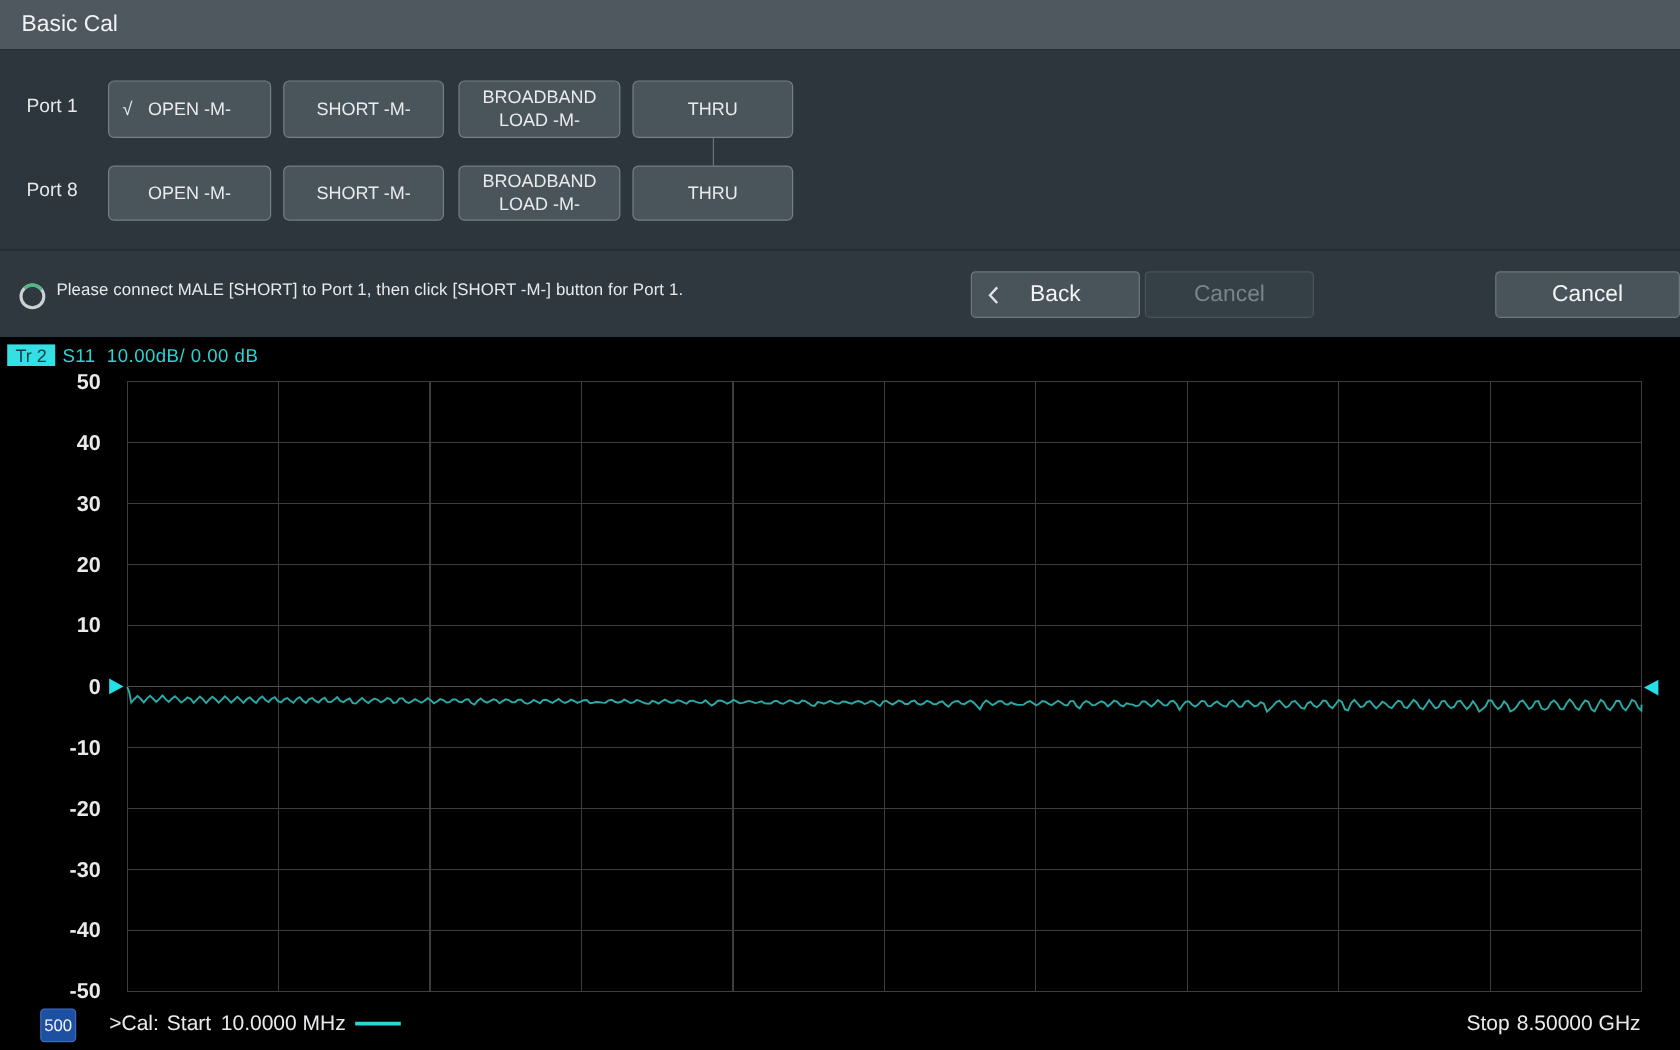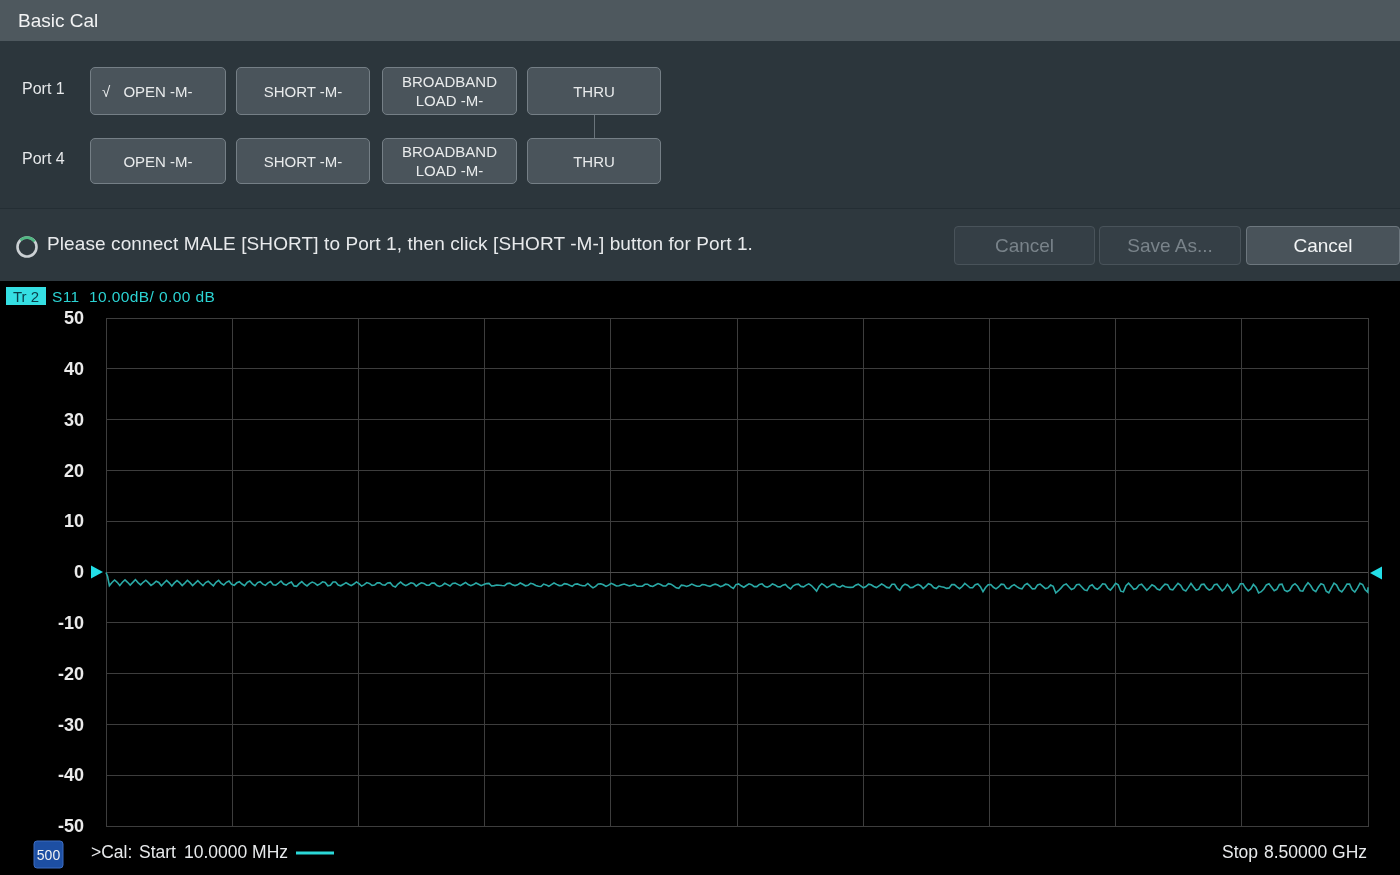--- a/index.html
+++ b/index.html
@@ -5,52 +5,54 @@
   html,body{margin:0;padding:0;}
   body{width:1400px;height:875px;background:#000;font-family:"Liberation Sans",sans-serif;overflow:hidden;position:relative;}
   .titlebar{position:absolute;left:0;top:0;width:1400px;height:41px;background:#4e585e;}
   .titlebar span{position:absolute;left:18px;top:10px;font-size:19px;color:#f2f3f4;text-align:right;}
   .panel{position:absolute;left:0;top:41px;width:1400px;height:167px;background:#2c363c;}
   .portlabel{position:absolute;color:#e6e8ea;font-size:16px;}
   .cbtn{position:absolute;box-sizing:border-box;background:#4a545b;border:1px solid #757f86;border-radius:5px;color:#e9ebec;font-size:15px;display:flex;align-items:center;justify-content:center;text-align:center;line-height:19px;}
   .check{position:absolute;left:11px;top:50%;transform:translateY(-50%);font-size:15px;color:#eceeef;}
   .thruline{position:absolute;width:1px;background:#6a747b;}
   .instr{position:absolute;left:0;top:208px;width:1400px;height:73px;background:#2e383e;border-top:1px solid #242e34;box-sizing:border-box;}
-  .instr .msg{position:absolute;left:47px;top:24px;font-size:19px;letter-spacing:0.1px;color:#e8eaec;}
+  .instr .msg{position:absolute;left:47px;top:24px;font-size:14px;letter-spacing:0.1px;color:#e8eaec;}
   .ibtn{position:absolute;top:17px;height:39px;box-sizing:border-box;border-radius:4px;font-size:19px;display:flex;align-items:center;justify-content:center;}
   .ibtn.on{background:#49535a;border:1px solid #6d777e;color:#f2f4f5;}
   .ibtn.off{background:#353f46;border:1px solid #49535a;color:#79838a;}
   .chart{position:absolute;left:0;top:281px;width:1400px;height:594px;background:#000;}
 </style>
 </head>
 <body>
   <div class="titlebar">
     <span>Basic Cal</span>
   </div>
   <div class="panel">
     <span class="portlabel" style="left:22px;top:39px;">Port 1</span>
-    <span class="portlabel" style="left:22px;top:109px;">Port 4</span>
+    <span class="portlabel" style="left:22px;top:109px;">Port 8</span>
     <div class="cbtn" style="left:90px;top:26px;width:136px;height:48px;"><span class="check">√</span>OPEN -M-</div>
     <div class="cbtn" style="left:236px;top:26px;width:134px;height:48px;">SHORT -M-</div>
     <div class="cbtn" style="left:382px;top:26px;width:135px;height:48px;">BROADBAND<br>LOAD -M-</div>
     <div class="cbtn" style="left:527px;top:26px;width:134px;height:48px;">THRU</div>
     <div class="cbtn" style="left:90px;top:97px;width:136px;height:46px;">OPEN -M-</div>
     <div class="cbtn" style="left:236px;top:97px;width:134px;height:46px;">SHORT -M-</div>
     <div class="cbtn" style="left:382px;top:97px;width:135px;height:46px;">BROADBAND<br>LOAD -M-</div>
     <div class="cbtn" style="left:527px;top:97px;width:134px;height:46px;">THRU</div>
     <div class="thruline" style="left:594px;top:74px;height:23px;"></div>
   </div>
   <div class="instr">
     <svg style="position:absolute;left:15px;top:26px;" width="24" height="24" viewBox="0 0 24 24">
       <circle cx="12" cy="12" r="9.5" fill="none" stroke="#ccd1d4" stroke-width="2.6"></circle>
       <path d="M 5.3 5.3 A 9.5 9.5 0 0 1 19.6 6.5" fill="none" stroke="#51b883" stroke-width="2.6"></path>
     </svg>
     <span class="msg">Please connect MALE [SHORT] to Port 1, then click [SHORT -M-] button for Port 1.</span>
+    <div class="ibtn on" style="left:809px;width:141px;"><svg class="chevsvg" width="10" height="16" viewBox="0 0 10 16" style="position:absolute;left:13px;top:50%;transform:translateY(-50%);">
+        <polyline points="8,1.5 2,8 8,14.5" fill="none" stroke="#dfe3e5" stroke-width="2"></polyline>
+      </svg>Back</div>
     <div class="ibtn off" style="left:954px;width:141px;">Cancel</div>
-    <div class="ibtn off" style="left:1099px;width:142px;">Save As...</div>
     <div class="ibtn on" style="left:1246px;width:154px;">Cancel</div>
   </div>
   <div class="chart">
     <svg width="1400" height="594" viewBox="0 281 1400 594">
 
       <g stroke="#3d3d3d" stroke-width="1" shape-rendering="crispEdges">
         <rect x="106" y="318" width="1262" height="508" fill="none"></rect>
         <line x1="232.2" y1="318" x2="232.2" y2="826"></line>
         <line x1="358.4" y1="318" x2="358.4" y2="826"></line>
         <line x1="484.6" y1="318" x2="484.6" y2="826"></line>

